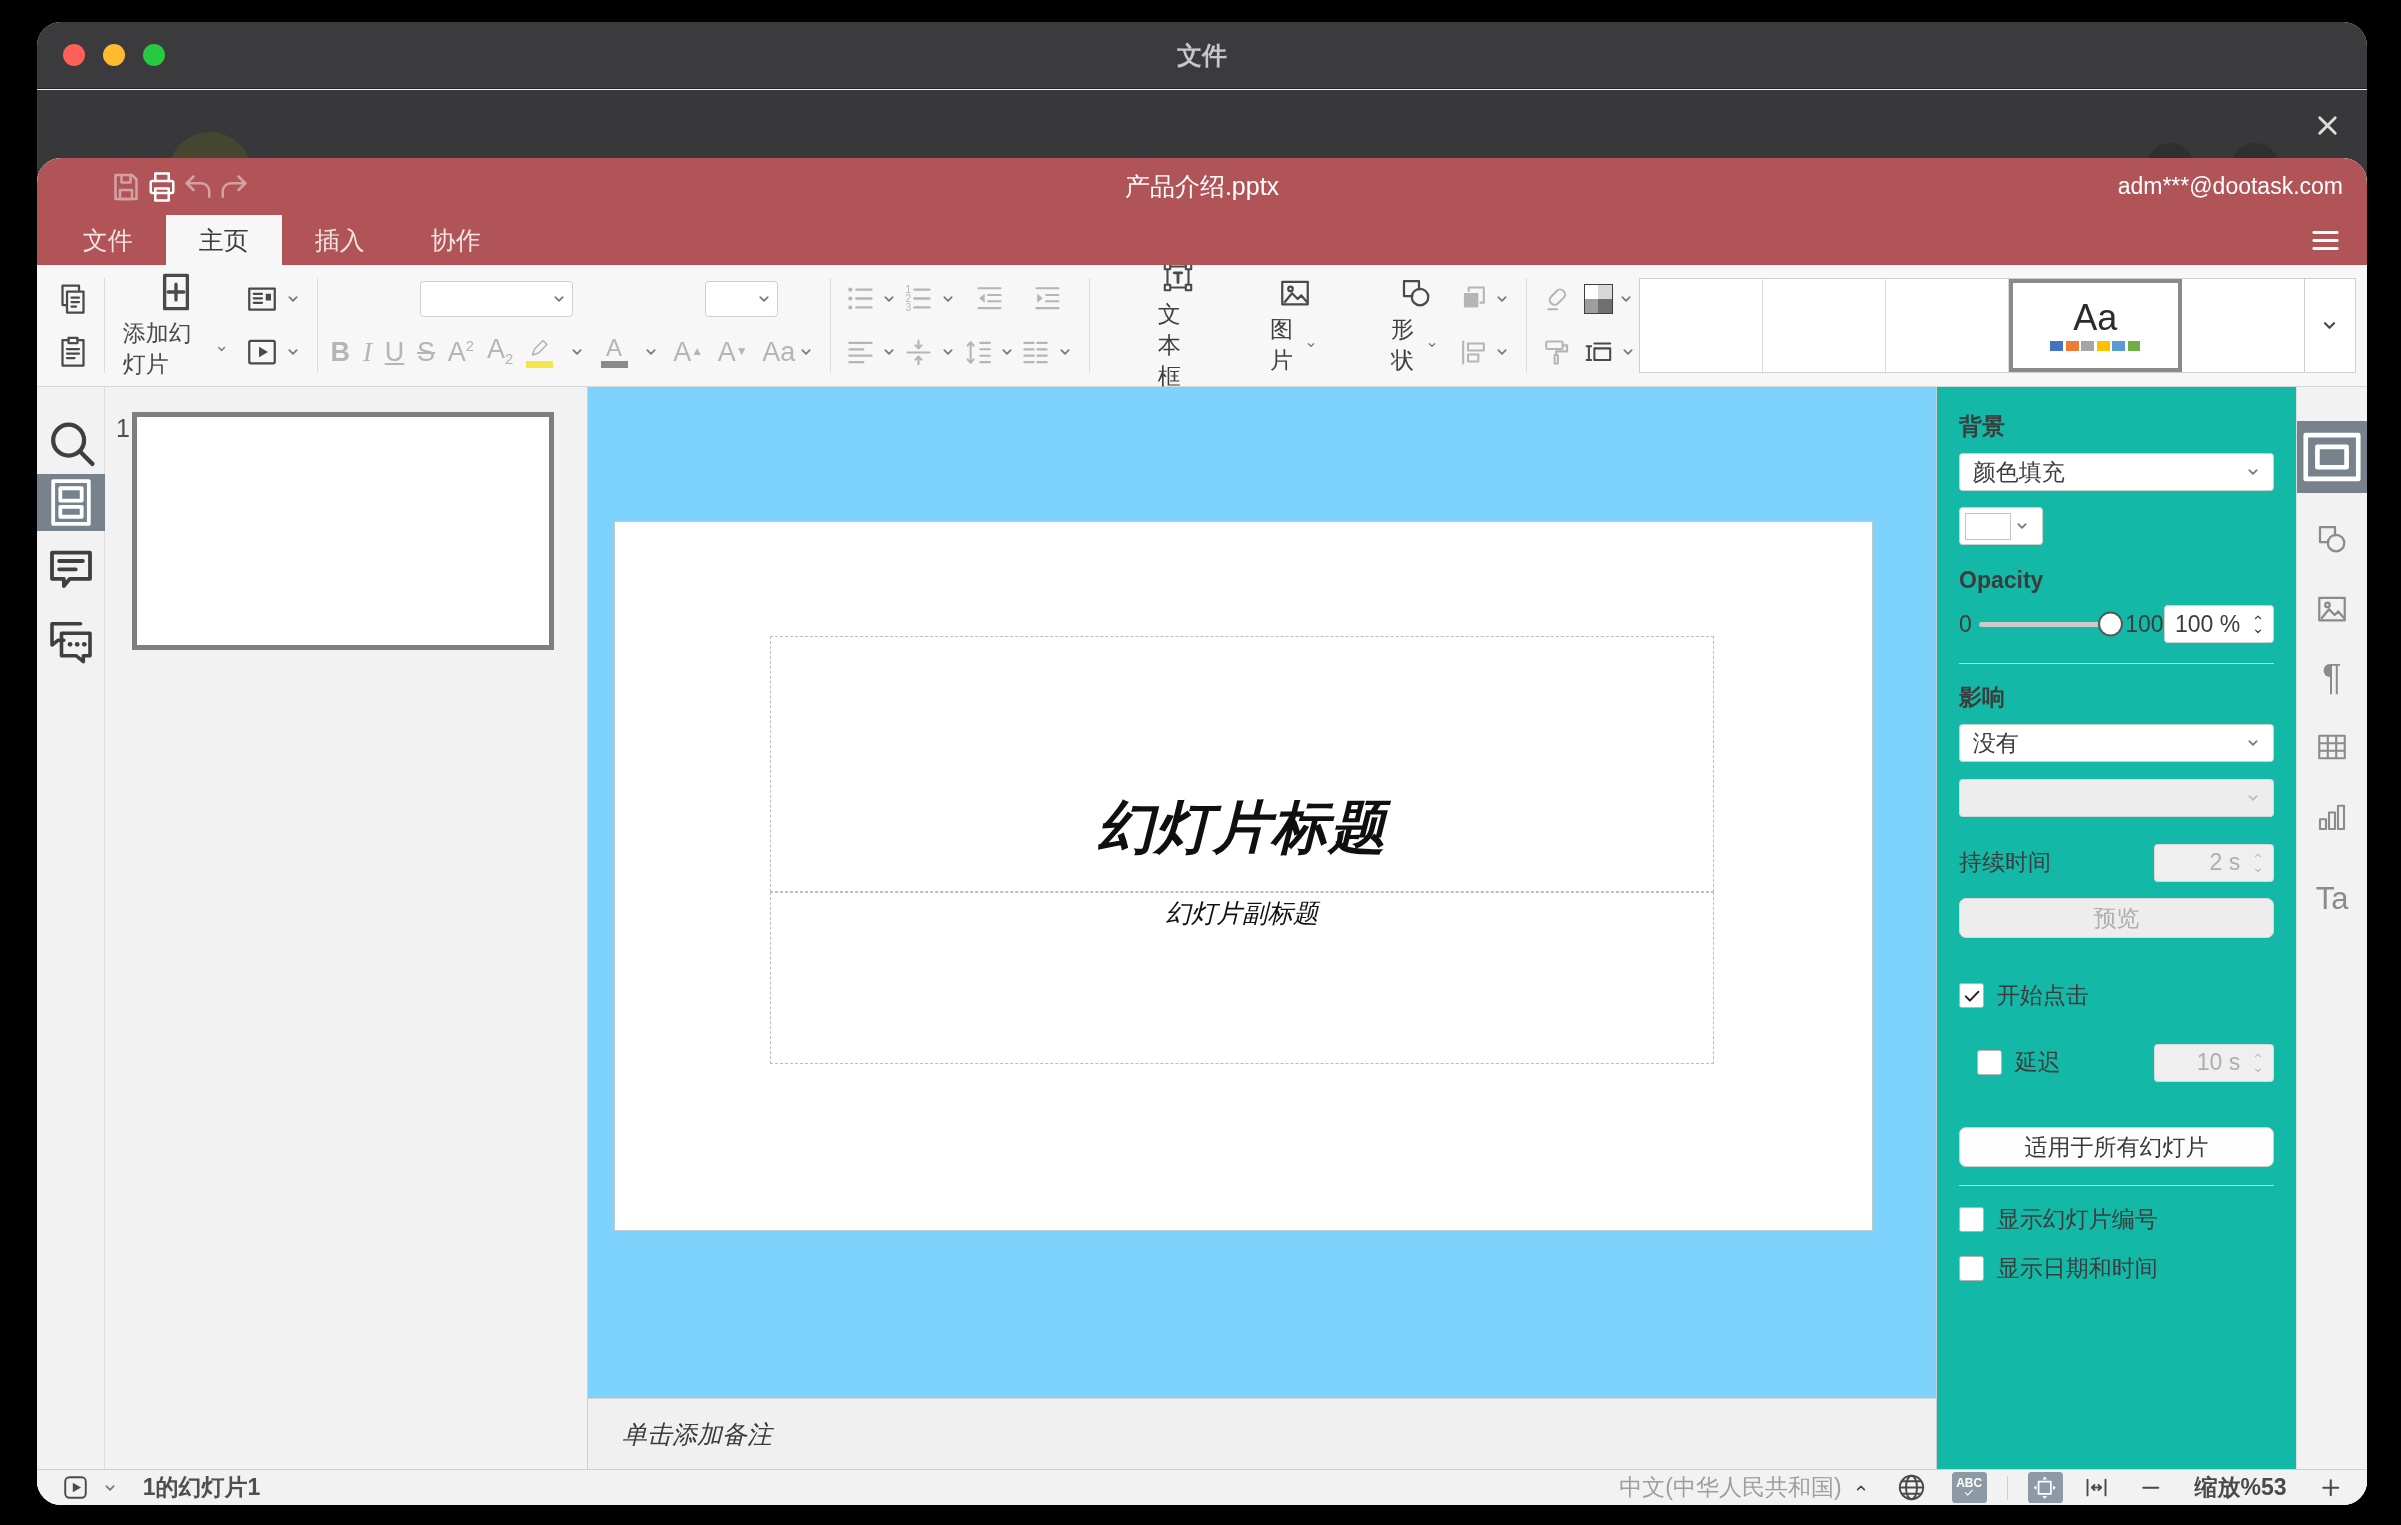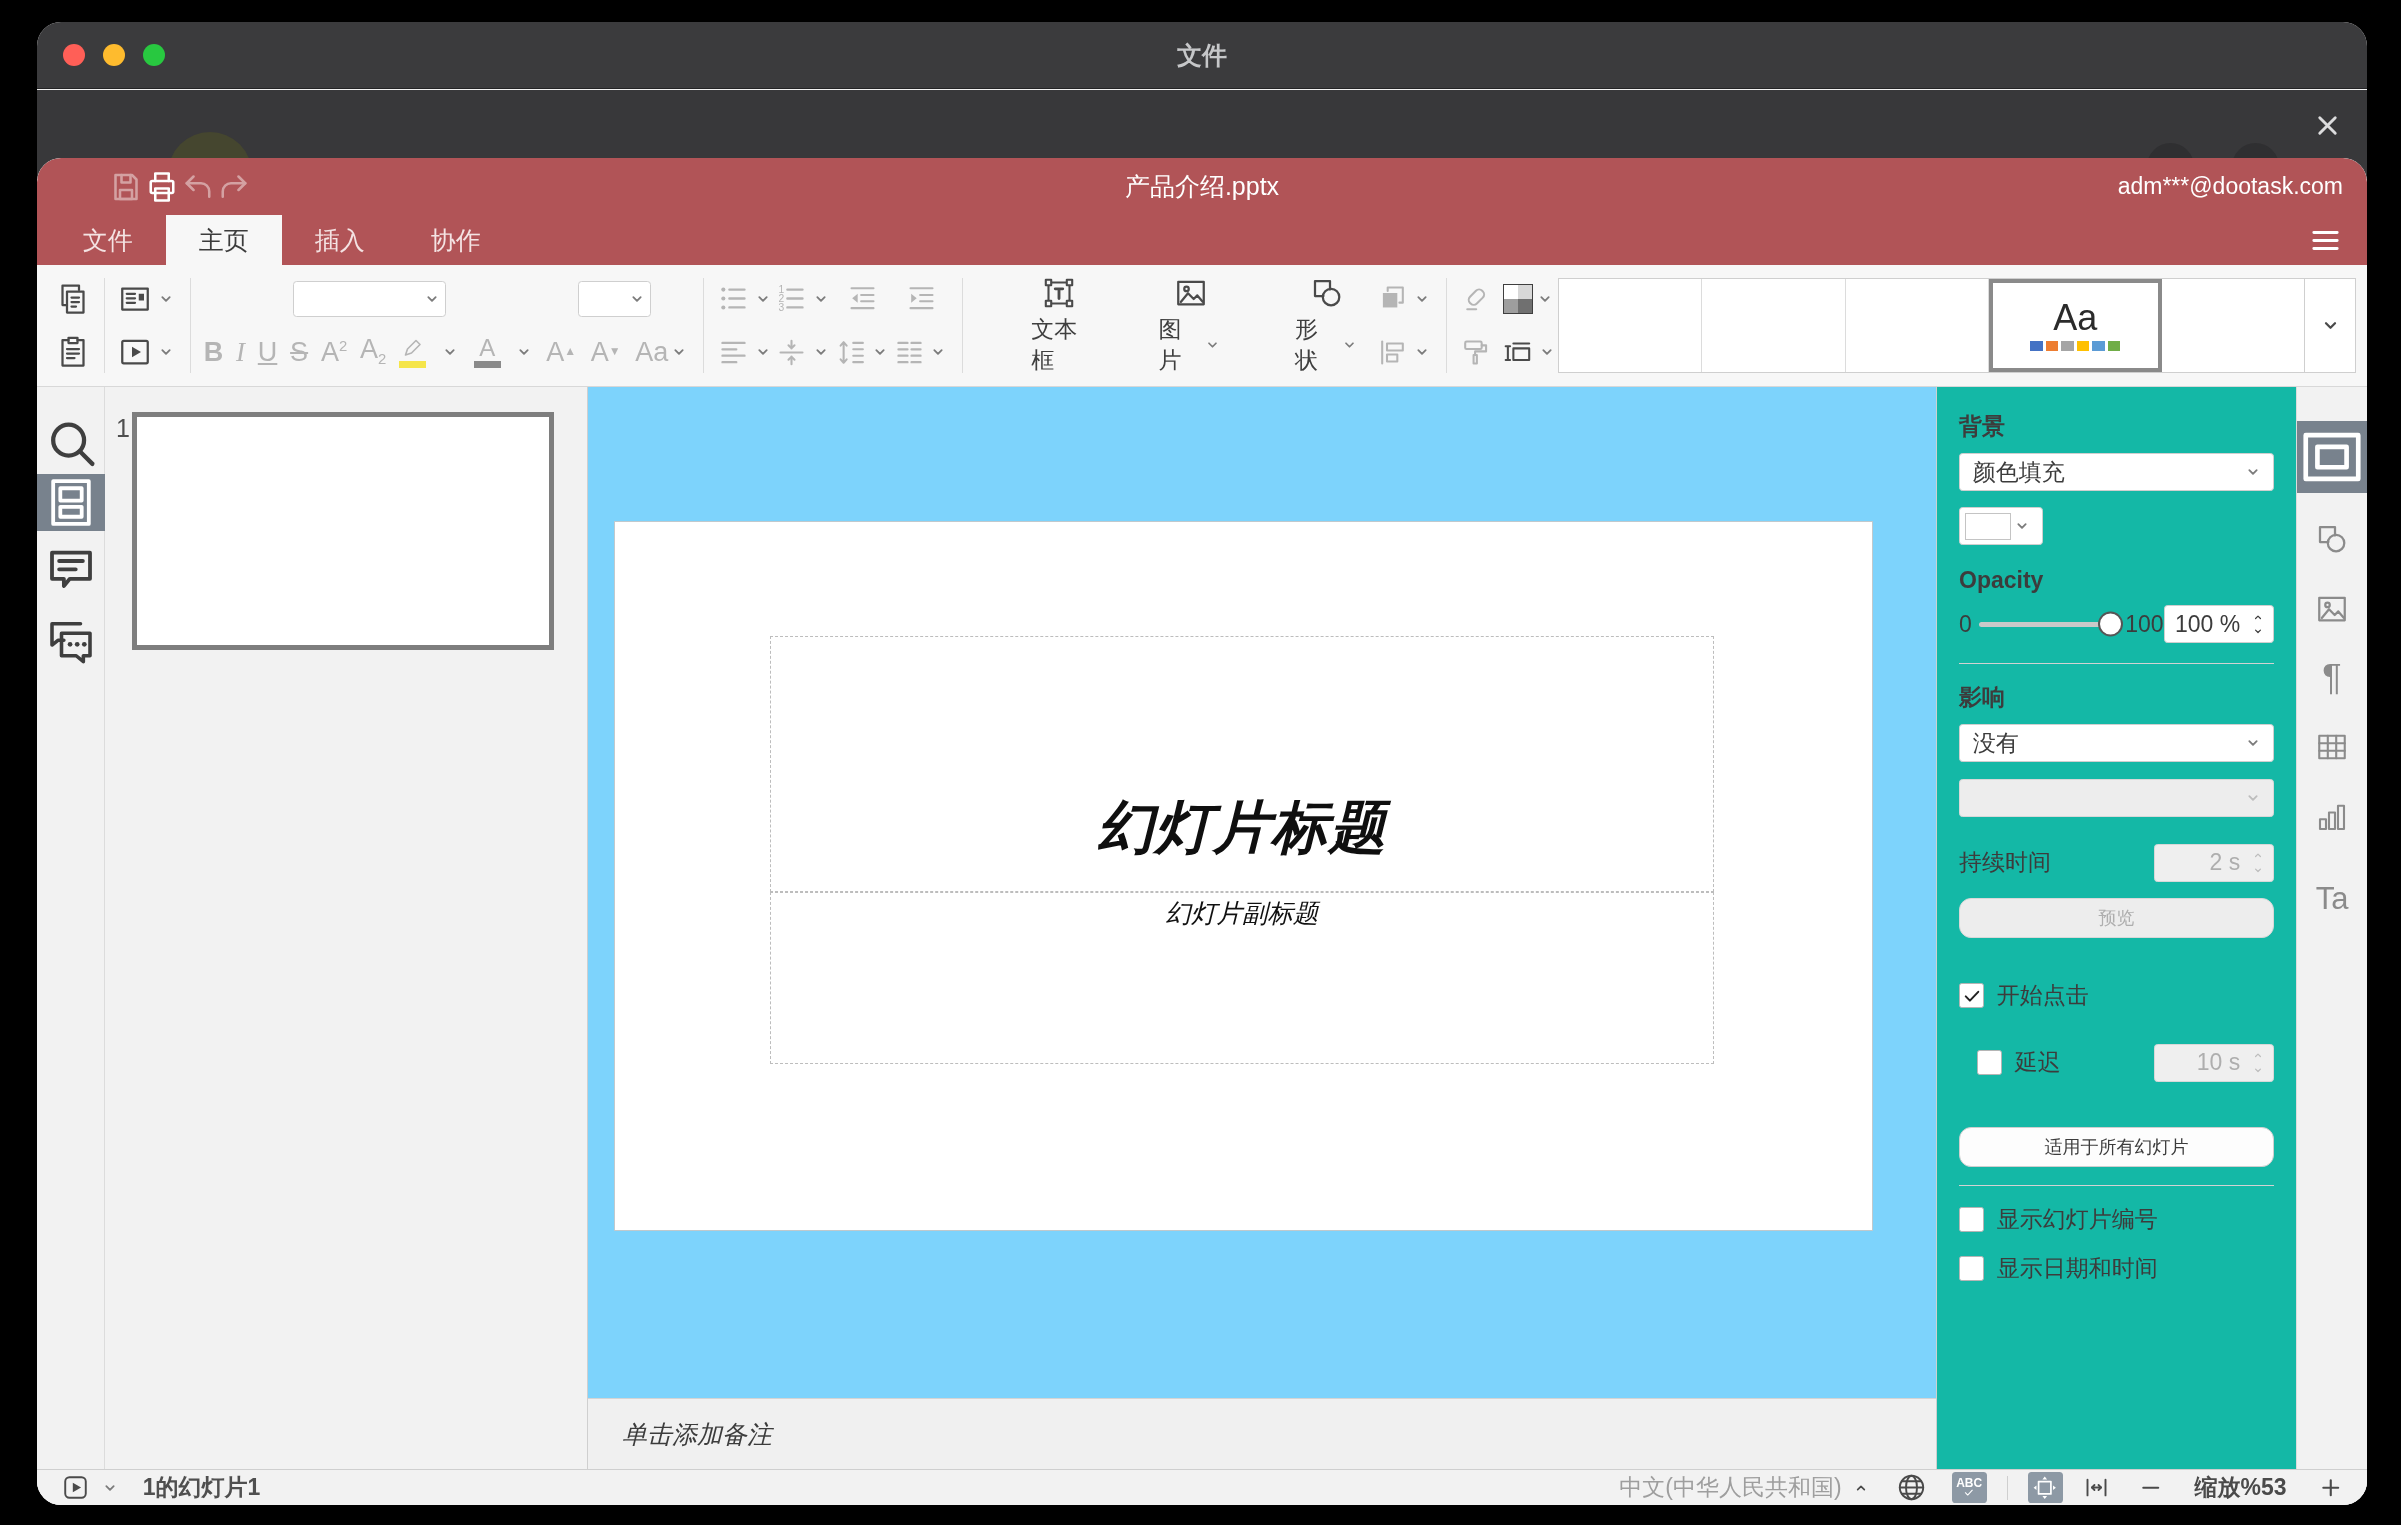--- a/index.html
+++ b/index.html
@@ -109,22 +109,22 @@
     background:#fff;border:2.3px solid #565656;cursor:pointer;}
   .slider-max{margin-left:14.6px;}
   .spin{height:38px;border:0.9px solid #cfcfcf;border-radius:3.6px;background:#fff;display:flex;align-items:center;
     justify-content:flex-end;font-size:23px;color:#3c3c3c;padding-right:5.5px;gap:7.3px;}
   .spin.disabled{background:#efefef;border-color:#d8d8d8;color:#aeaeae;}
   .spin .arrs{display:flex;flex-direction:column;width:20px;}
   .spin .arrs .ic{width:20px;height:14.6px;}
   .hr{height:0.9px;background:#d2d2d2;margin:3.6px 0 18px;}
   .row-between{display:flex;align-items:center;justify-content:space-between;margin-bottom:16.4px;}
   .plabel{font-size:23px;color:#3c3c3c;}
-  .pbtn{height:40px;border:0.9px solid #cfcfcf;border-radius:12px;background:#fdfdfd;display:flex;align-items:center;
-    justify-content:center;font-size:18px;color:#3c3c3c;cursor:pointer;margin-bottom:18px;}
+  .pbtn{height:40px;border:0.9px solid #cfcfcf;border-radius:7px;background:#fdfdfd;display:flex;align-items:center;
+    justify-content:center;font-size:23px;color:#3c3c3c;cursor:pointer;margin-bottom:18px;}
   .pbtn.disabled{background:#ededed;border-color:#d8d8d8;color:#aeaeae;cursor:default;}
   .cbrow{display:flex;align-items:center;gap:12.8px;margin-bottom:18px;cursor:pointer;}
   .cb{width:25px;height:25px;background:#fff;border:0.9px solid #b5b5b5;border-radius:2.7px;flex:none;
     display:flex;align-items:center;justify-content:center;color:#222;}
   .cb .ic{width:20px;height:20px;} .sp26{height:24px;}
   
   .rrail{width:71px;flex:none;border-left:0.9px solid #dcdcdc;background:#f2f2f2;position:relative;}
   .rrail .ric{position:absolute;left:0;width:70px;height:64px;display:flex;align-items:center;justify-content:center;
     color:#8b8b8b;cursor:pointer;}
   
@@ -225,20 +225,36 @@
         <span class="ic i40">
             <svg viewBox="0 0 24 24" fill="none" stroke="currentColor" stroke-width="1.5" stroke-linecap="round" stroke-linejoin="round">
               <path d="M9 4H5v17h14V4h-4"></path>
               <rect x="9" y="2.5" width="6" height="3.5"></rect>
               <path d="M8 10h8M8 13h8M8 16h5"></path>
             </svg>
           </span>
       </div>
       <div class="tdiv"></div>
       <div class="tgroup">
+        <div class="addslide">
+          <span class="ic" style="width:42px;height:42px">
+              <svg viewBox="0 0 24 24" fill="none" stroke="currentColor" stroke-width="1.9" stroke-linecap="round" stroke-linejoin="round">
+                <rect x="5.5" y="2.5" width="13" height="19"></rect>
+                <path d="M12 7.5v9M7.5 12h9"></path>
+              </svg>
+            </span>
+          <span class="lbl">
+              <span>添加幻灯片</span>
+              <span class="ic chev">
+                <svg viewBox="0 0 24 24" fill="none" stroke="currentColor" stroke-width="2" stroke-linecap="round" stroke-linejoin="round">
+                  <path d="M8 10l4 4 4-4"></path>
+                </svg>
+              </span>
+            </span>
+        </div>
         <div class="btn-cell">
           <span class="ic i40">
               <svg viewBox="0 0 24 24" fill="none" stroke="currentColor" stroke-width="1.5" stroke-linecap="round" stroke-linejoin="round">
                 <rect x="3.5" y="5" width="17" height="14"></rect>
                 <path d="M6.5 8.5h5.5M6.5 11.5h5.5M6.5 14.5h5.5"></path>
                 <rect x="14.5" y="8.5" width="3.5" height="4.5" fill="currentColor" stroke="none"></rect>
               </svg>
             </span>
           <span class="ic chev">
               <svg viewBox="0 0 24 24" fill="none" stroke="currentColor" stroke-width="2" stroke-linecap="round" stroke-linejoin="round">

